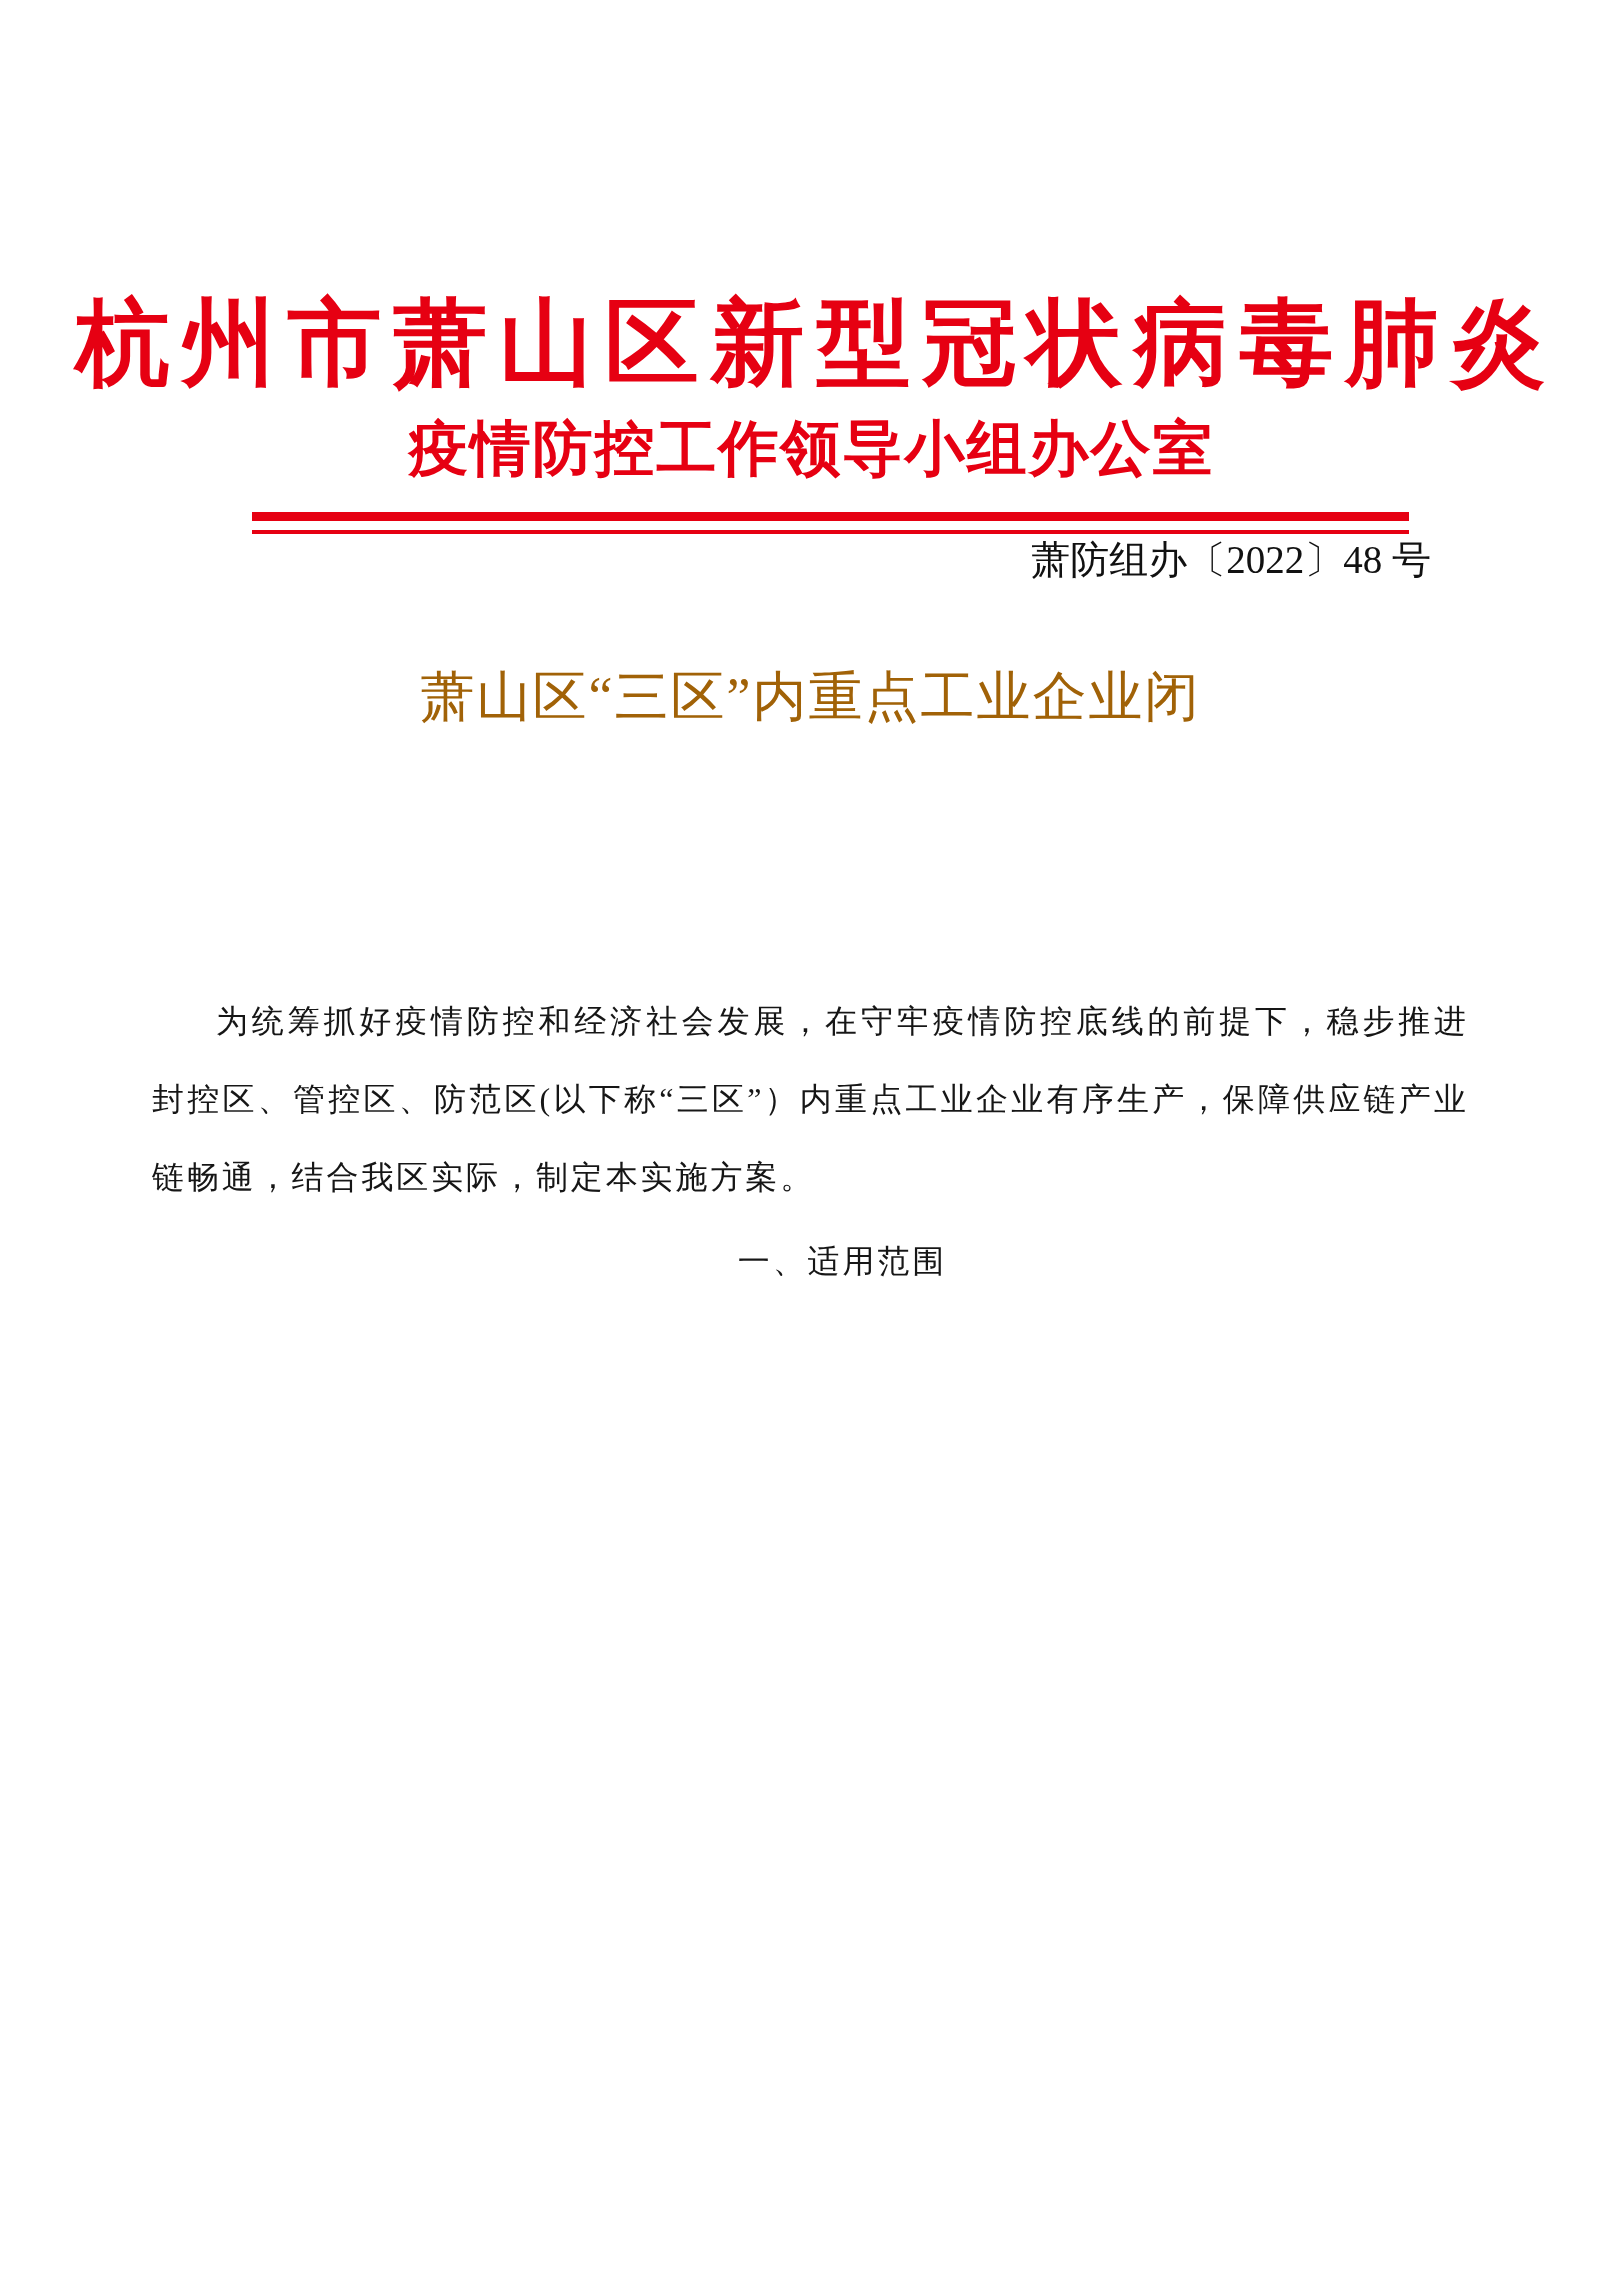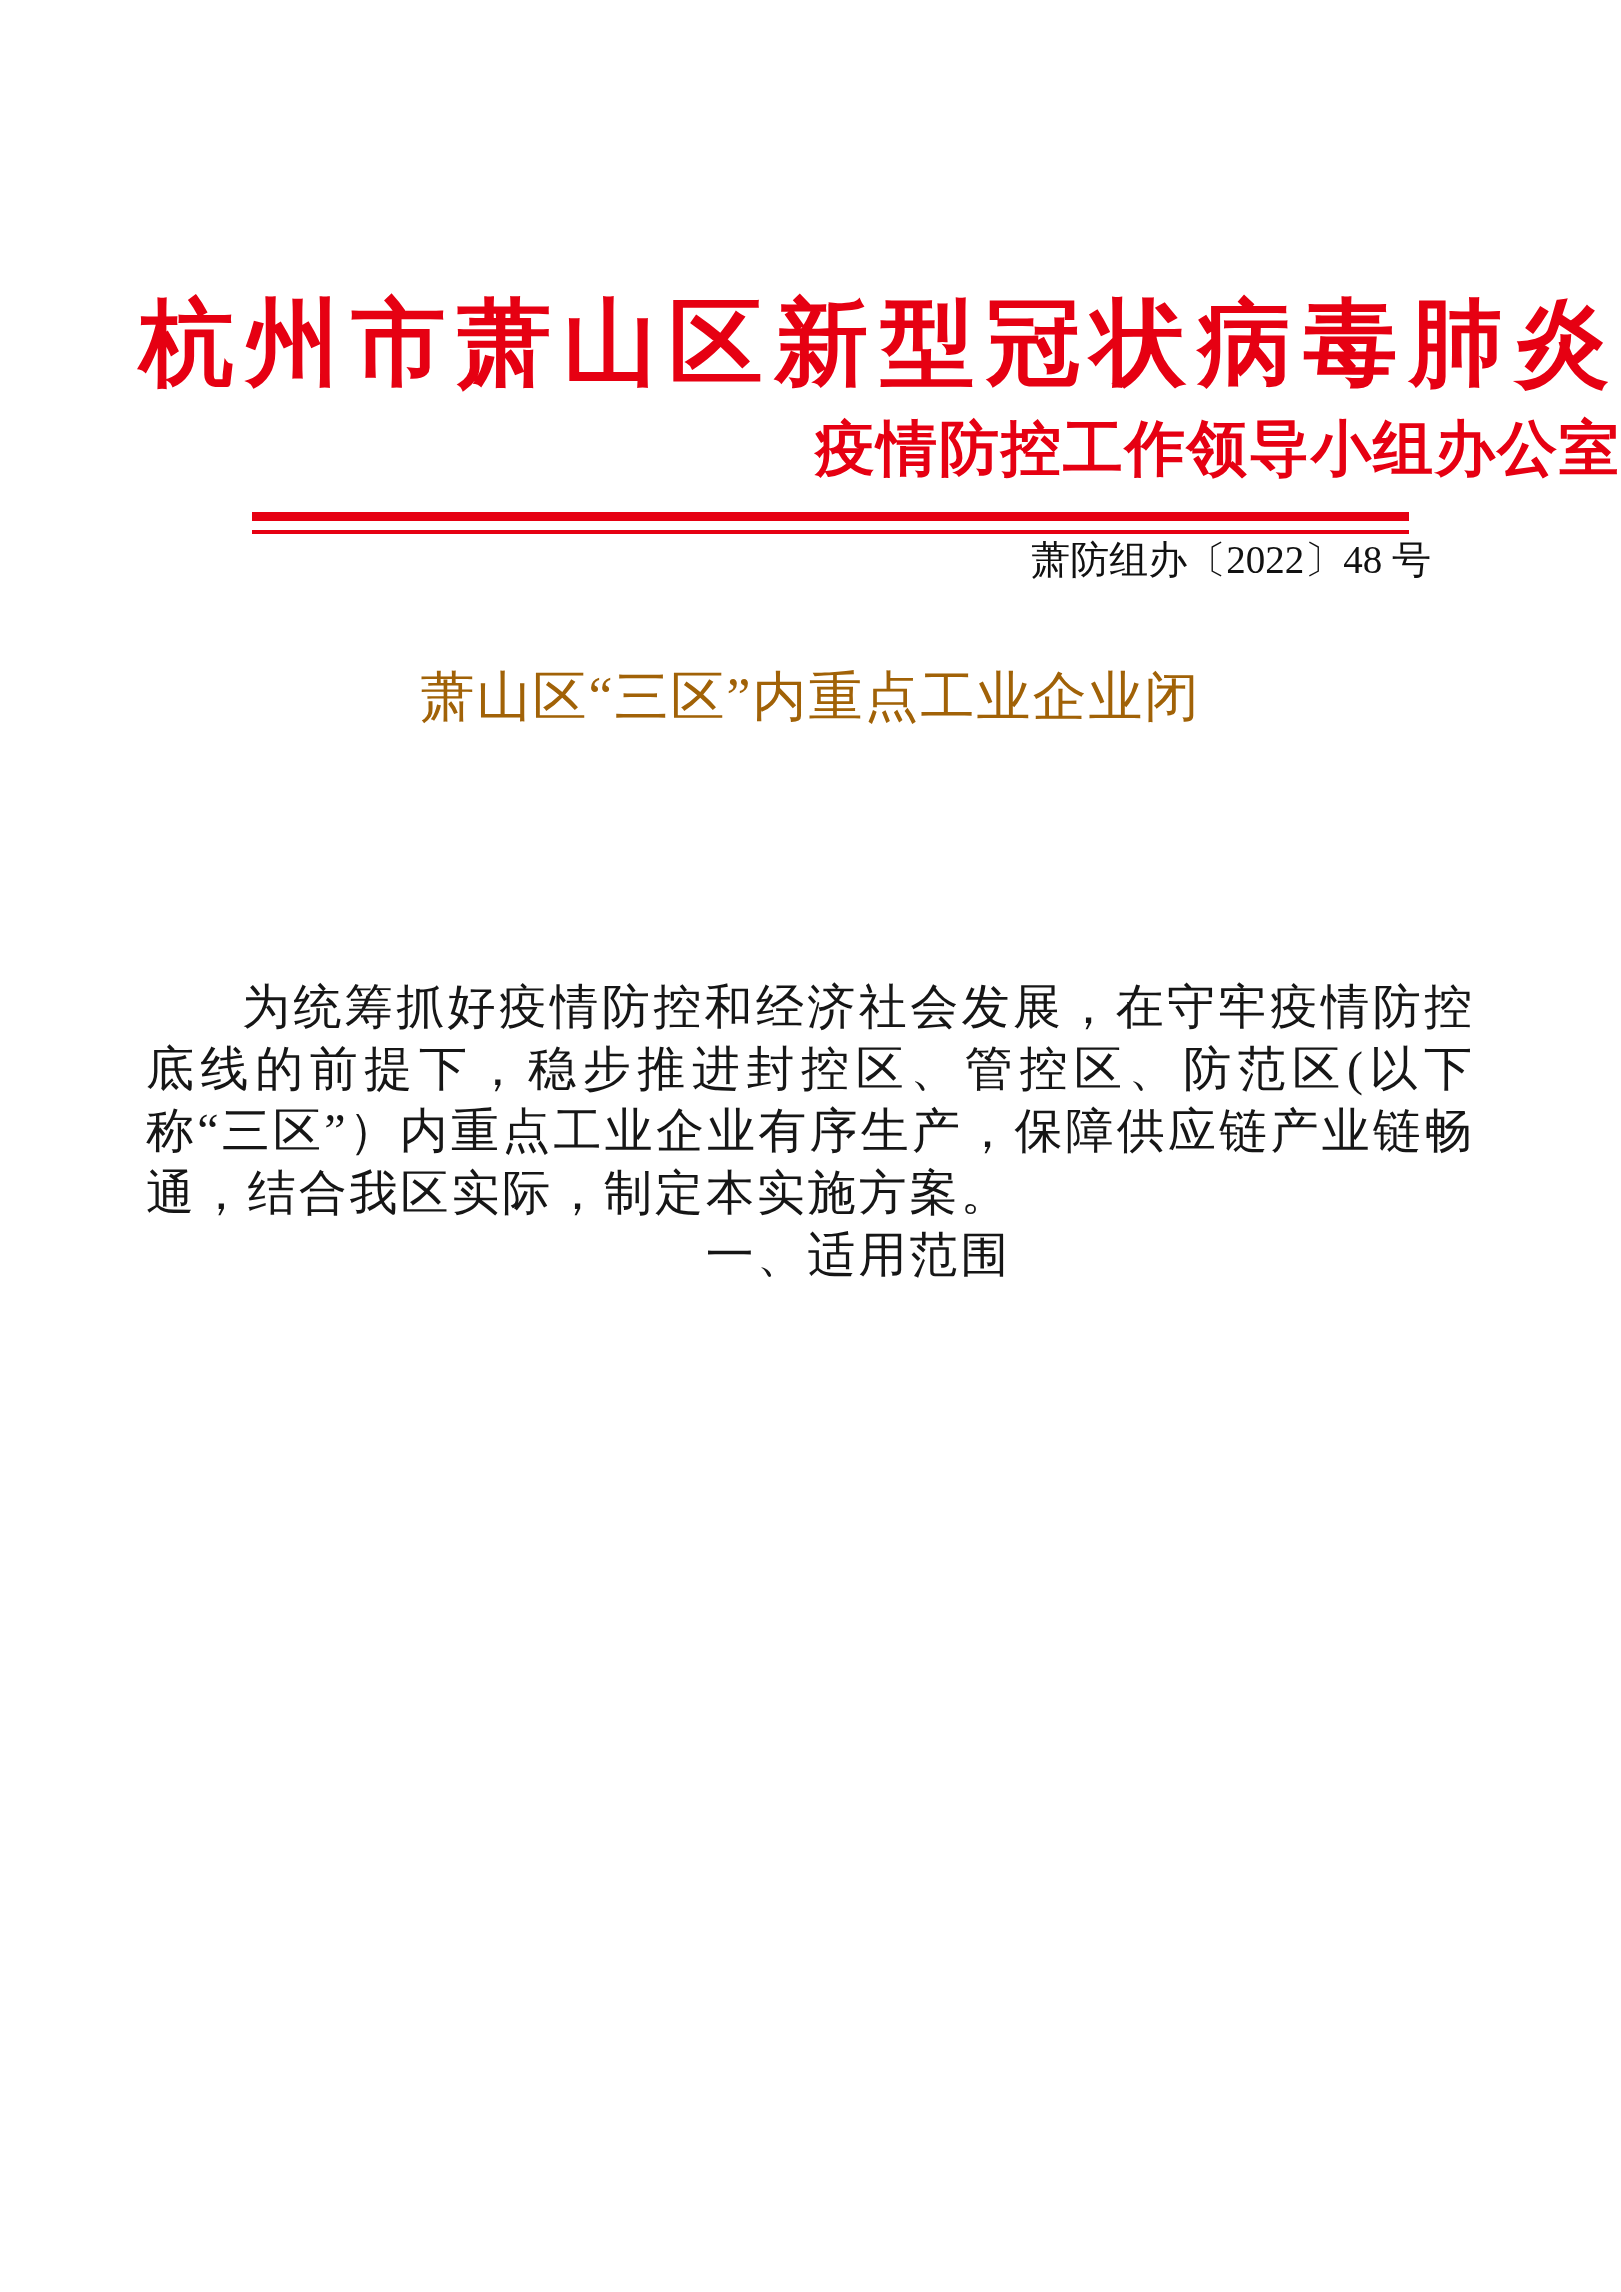--- a/index.html
+++ b/index.html
@@ -12,21 +12,21 @@
     font-family: "Liberation Serif", "DejaVu Serif", serif;
     color: #1a1a1a;
   }
 
   
   .agency-header {
     position: absolute;
     top: 290px;
     left: 0;
     width: 100%;
-    text-align: right;
+    text-align: center;
     color: #e60012;
     font-weight: bold;
   }
   .agency-line1 {
     font-size: 94px;
     line-height: 106px;
     letter-spacing: 11.8px;
     padding-left: 11.8px;
     white-space: nowrap;
   }
@@ -86,23 +86,23 @@
 
   
   .body-block {
     position: absolute;
     top: 976px;
     left: 146px;
     width: 1329px;
     color: #161616;
   }
   .body-block p {
-    margin: 0;
-    font-size: 48px;
-    line-height: 62px;
+    margin: 6px;
+    font-size: 32px;
+    line-height: 78px;
     letter-spacing: 2.9px;
     text-indent: 2em;
     text-align: justify;
   }
   .body-block p.section-heading {
     text-align: center;
   }
 </style>
 </head>
 <body>

